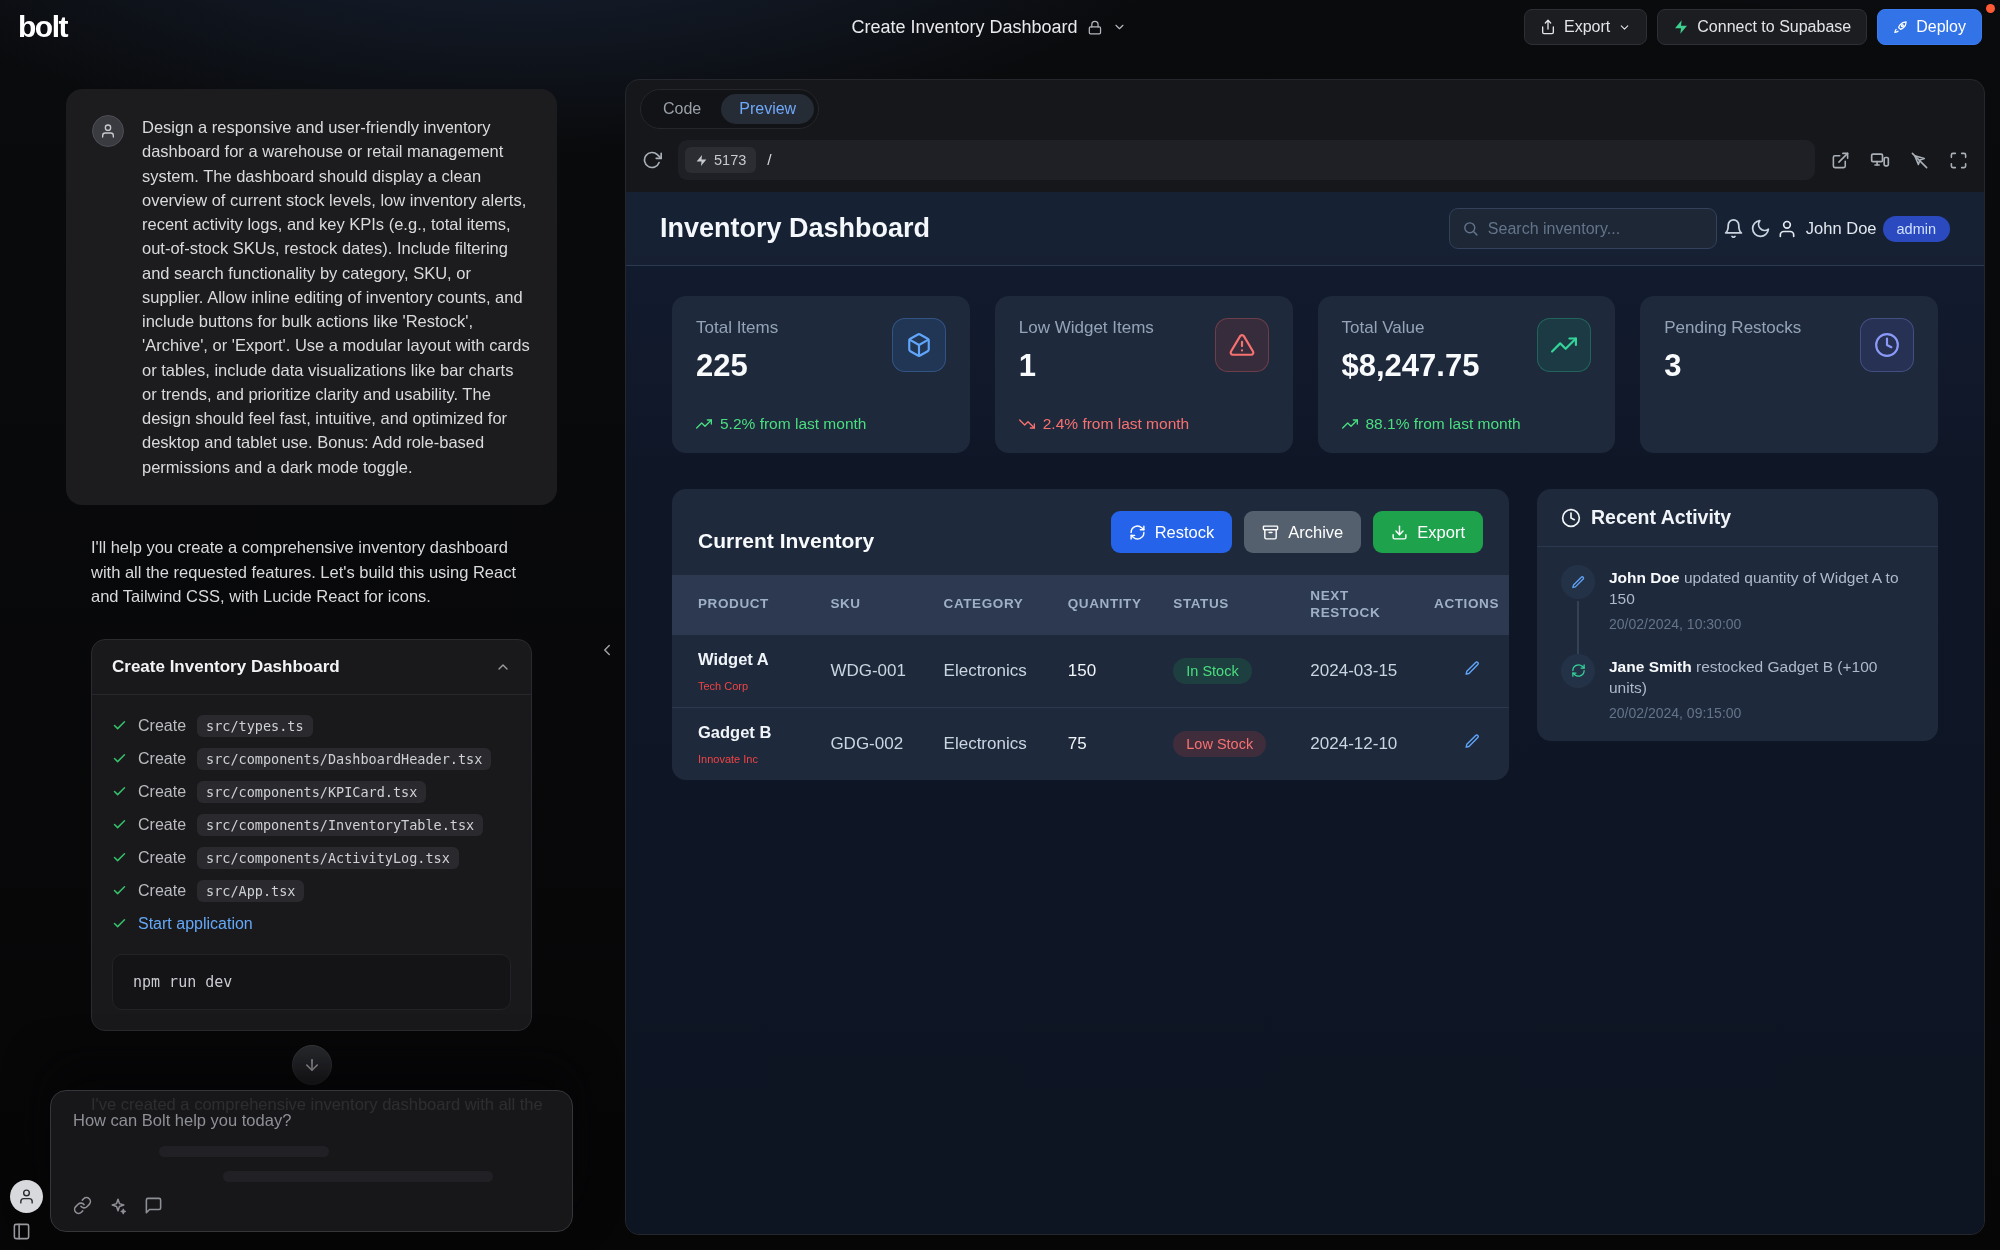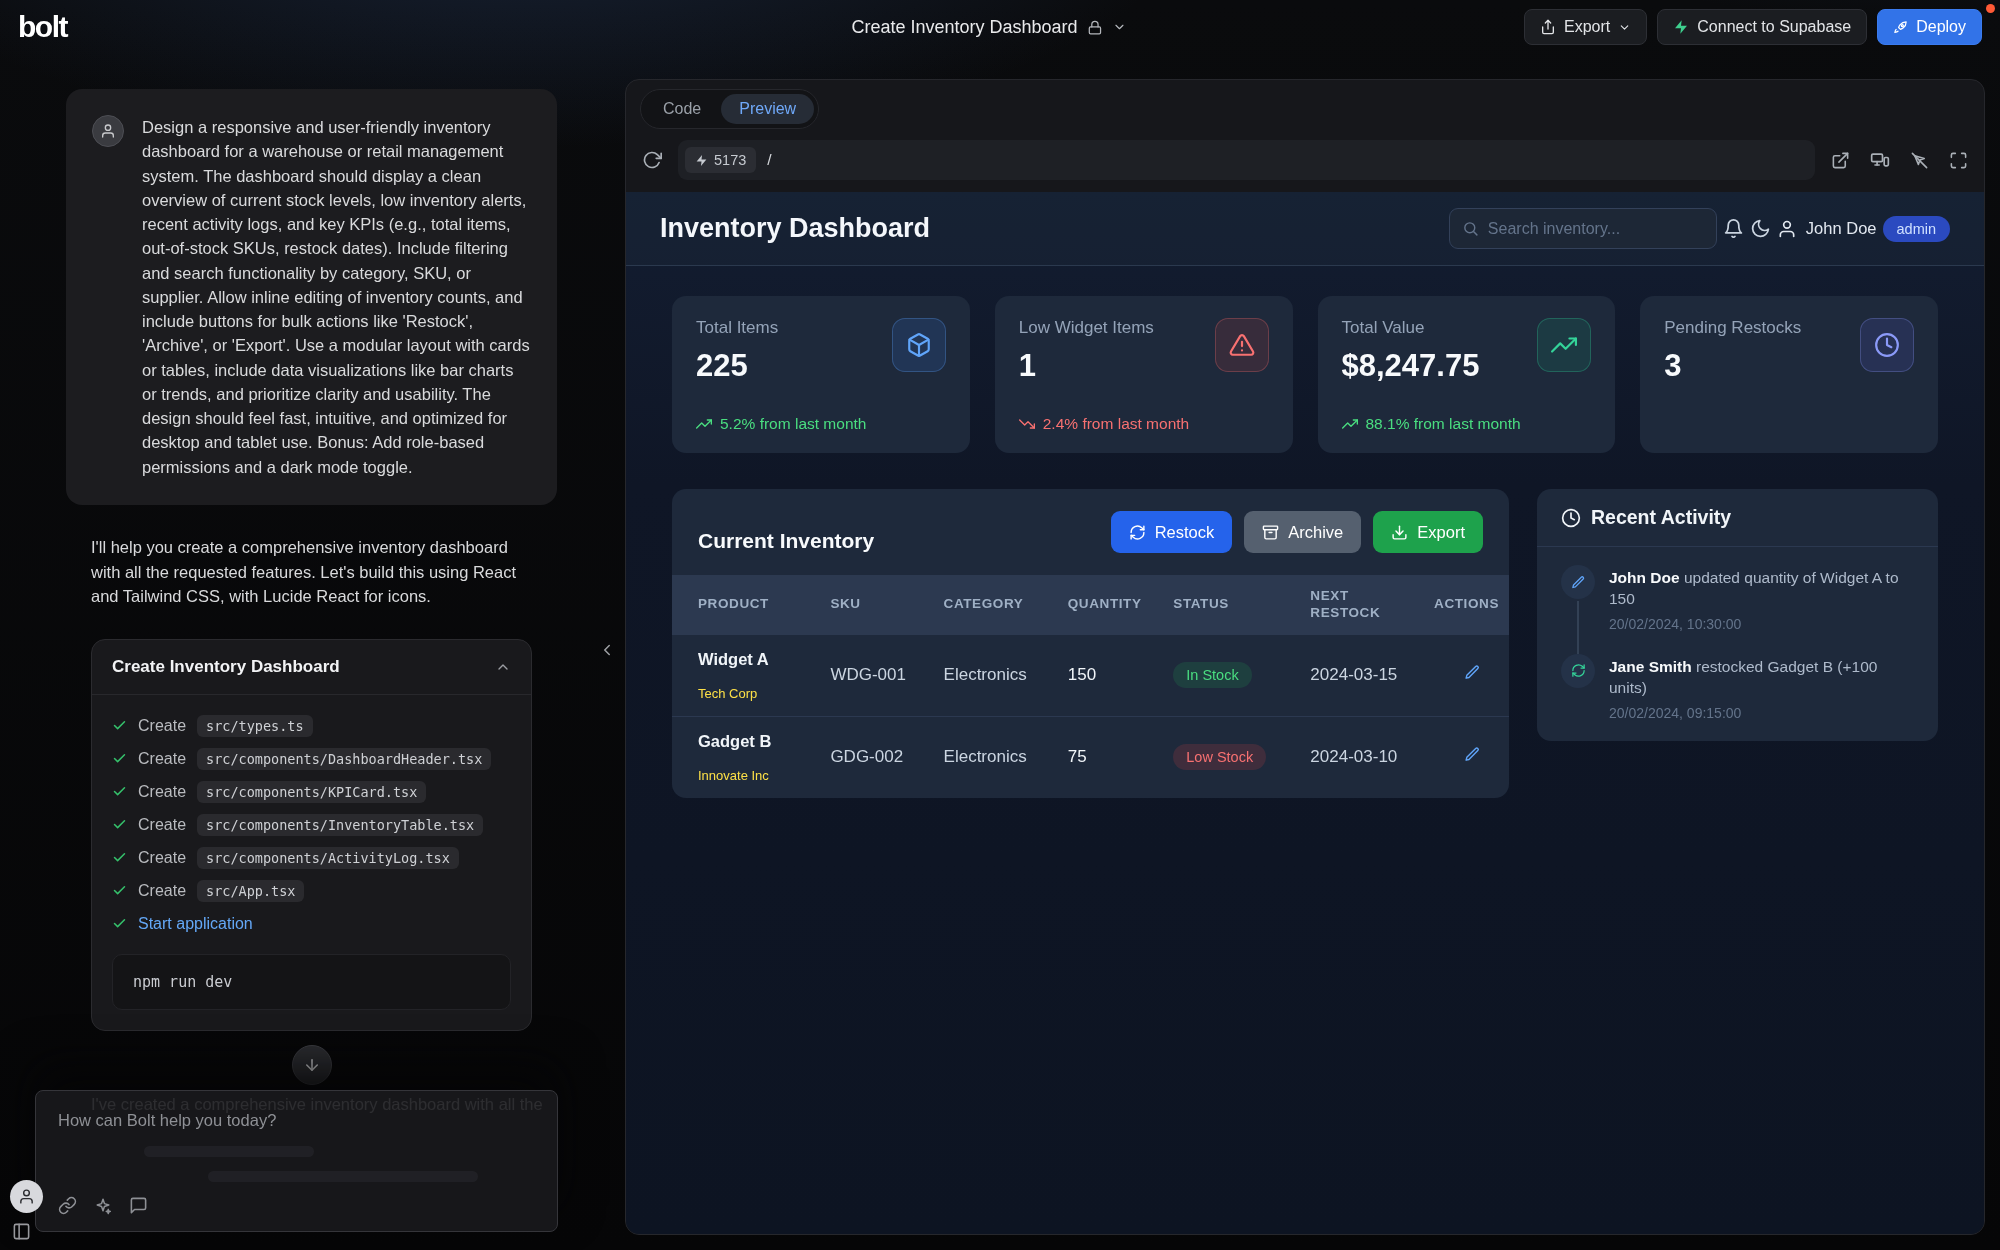--- a/index.html
+++ b/index.html
@@ -31,21 +31,21 @@
   .bc-collapse{color:#9c9ea3;background:none;border:none;cursor:pointer}
   .bc-body{padding:14px 20px 20px}
   .step{display:flex;align-items:center;gap:11px;height:33px;color:#b9bbbf;font-size:16px}
   .chip{font-family:"DejaVu Sans Mono",monospace;font-size:13.5px;background:#2a2a2e;color:#cfd1d5;border-radius:6px;padding:3px 9px}
   .check-ic{color:#35c06b;flex:none}
   .start-link{color:#64a8f7;cursor:pointer}
   .cmd{margin-top:14px;background:#141416;border:1px solid #232327;border-radius:10px;padding:18px 20px;font-family:"DejaVu Sans Mono",monospace;font-size:15px;color:#c9cbd0}
   .scroll-btn{width:40px;height:40px;border-radius:50%;background:#2c2d31;border:1px solid #3d3e43;color:#d6d7da;display:flex;align-items:center;justify-content:center;margin:14px auto 10px;cursor:pointer}
   .followup{margin-left:25px;width:462px;color:#d9dadc;font-size:16.5px;white-space:nowrap;overflow:hidden}
   
-  .chat-input{position:absolute;left:35px;top:1090px;width:523px;height:142px;background:rgba(26,26,29,.9);border:1px solid #35353a;border-radius:8px;box-shadow:0 -24px 44px rgba(5,5,6,.85);padding:20px 22px 16px;display:flex;flex-direction:column;z-index:8}
+  .chat-input{position:absolute;left:50px;top:1090px;width:523px;height:142px;background:rgba(26,26,29,.9);border:1px solid #35353a;border-radius:16px;box-shadow:0 -24px 44px rgba(5,5,6,.85);padding:20px 22px 16px;display:flex;flex-direction:column;z-index:8}
   .ci-input{color:#cfd1d5;font-size:16.5px;background:transparent;border:none;outline:none;width:100%}
   .ci-input::placeholder{color:#8e9095}
   .ghost{height:11px;border-radius:6px;background:#45464c;opacity:.22}
   .g1{width:170px;margin:16px 0 0 86px}
   .g2{width:270px;margin:14px 0 0 150px}
   .ci-icons{margin-top:auto;display:flex;gap:17px;color:#8e9095;align-items:center}
   .ci-icons .ic-btn{cursor:pointer}
   .corner-avatar{position:absolute;left:10px;top:1180px;width:33px;height:33px;border-radius:50%;background:#d8d9dd;color:#2b2c30;display:flex;align-items:center;justify-content:center;z-index:9;cursor:pointer}
   .panel-icon{position:absolute;left:12px;top:1222px;color:#97989c;z-index:9;cursor:pointer}
   .collapse-handle{position:absolute;left:598px;top:641px;color:#9fa1a5;cursor:pointer;z-index:7}
@@ -92,21 +92,21 @@
   .btn.restock{background:#2563eb}
   .btn.archive{background:#55606f}
   .btn.export{background:#1ea24c}
   table{width:100%;border-collapse:collapse}
   thead tr{background:#2c3950}
   th{font-size:13.5px;color:#9fb0c5;text-transform:uppercase;letter-spacing:.6px;font-weight:700;text-align:left;padding:13px 10px;line-height:1.25}
   th:first-child,td:first-child{padding-left:26px}
   td{padding:15px 10px;border-top:1px solid #2b3850;font-size:17px;color:#cbd5e1;vertical-align:middle}
   tbody tr:first-child td{border-top:none}
   .prod-name{color:#f1f5f9;font-weight:700;font-size:16.5px}
-  .prod-sub{color:#fde047;font-size:13px;margin-top:17px}
+  .prod-sub{color:#ef4444;font-size:11px;margin-top:11px}
   .qty{color:#f1f5f9}
   .badge{display:inline-block;padding:5px 13px;border-radius:999px;font-size:14.5px;white-space:nowrap}
   .badge.success{background:rgba(34,197,94,.14);color:#4ade80}
   .badge.danger{background:rgba(239,68,68,.16);color:#f87171}
   td.actions{text-align:right;padding-right:28px}
   .row-edit{color:#60a5fa;display:inline-block;cursor:pointer}
   .act-card{flex:1;background:#1e293b;border-radius:14px;overflow:hidden}
   .act-head{display:flex;align-items:center;gap:10px;padding:17px 24px;border-bottom:1px solid #2b3850;color:#f1f5f9}
   .act-title{font-size:19.5px;font-weight:700}
   .act-body{padding:18px 24px 20px}
@@ -582,21 +582,21 @@
               </tr>
               <tr>
                 <td>
                   <div class="prod-name">Gadget B</div>
                   <div class="prod-sub">Innovate Inc</div>
                 </td>
                 <td>GDG-002</td>
                 <td>Electronics</td>
                 <td class="qty">75</td>
                 <td><span class="badge danger">Low Stock</span></td>
-                <td>2024-03-10</td>
+                <td>2024-12-10</td>
                 <td class="actions"><span class="row-edit"><svg width="17" height="17" viewBox="0 0 24 24" fill="none" stroke="currentColor" stroke-width="2" stroke-linecap="round" stroke-linejoin="round">
                         <path d="M16.5 3.5a2.1 2.1 0 0 1 3 3L7 19l-4 1 1-4L16.5 3.5z"></path>
                       </svg></span></td>
               </tr>
             </tbody>
           </table>
         </div>
 
         <div class="act-card">
           <div class="act-head">

